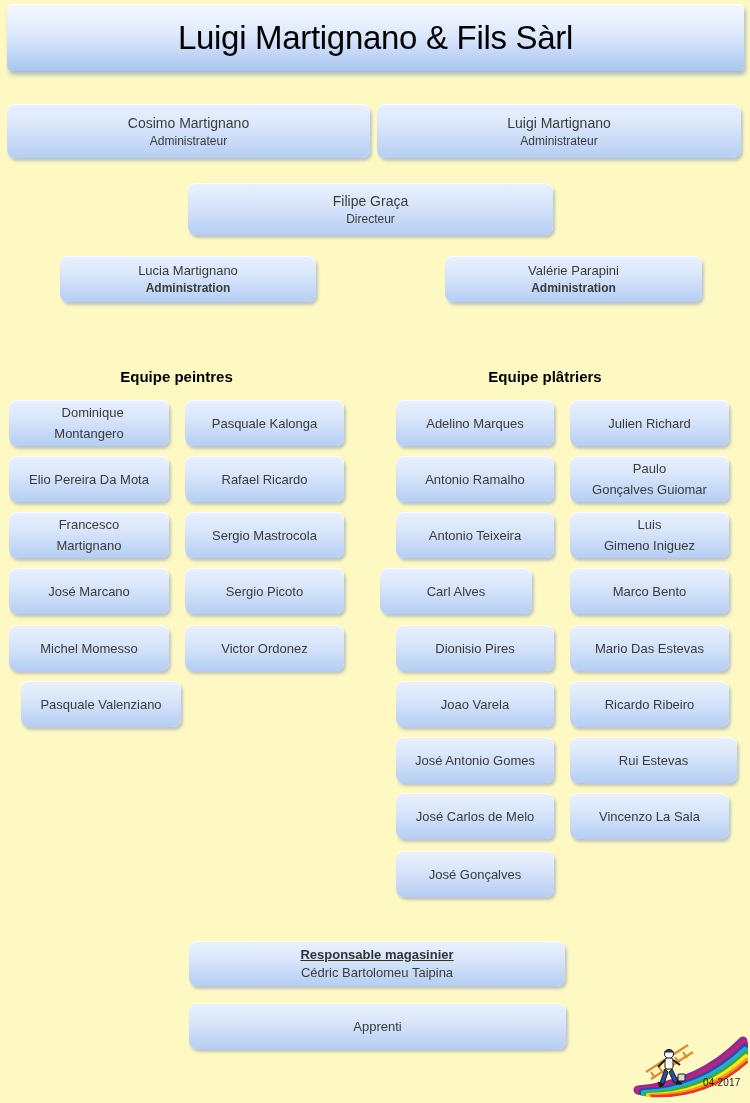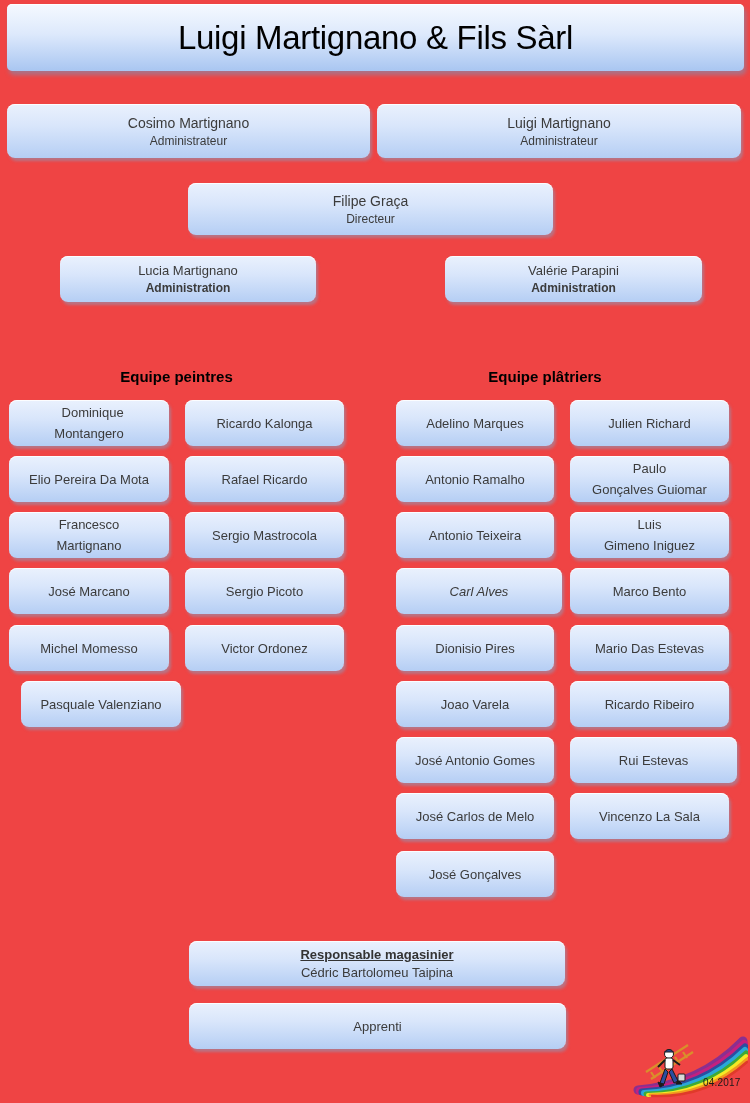--- a/index.html
+++ b/index.html
@@ -1,17 +1,17 @@
 <!DOCTYPE html>
 <html><head>
 <meta charset="utf-8">
 <style>
   html,body{margin:0;padding:0;background:#ffffff;}
   #page{
-    position:relative;width:750px;height:1103px;background:#ef4444;overflow:hidden;
+    position:relative;width:750px;height:1103px;background:#fef9c3;overflow:hidden;
     font-family:"Liberation Sans", sans-serif;
   }
   .box{
     position:absolute;
     background:linear-gradient(180deg,#eaf1fd 0%,#d9e6fb 40%,#b5cef4 100%);
     border-radius:8px;
     box-shadow:2px 3px 3px rgba(140,155,185,.55), inset 0 1px 0 rgba(255,255,255,.85);
     display:flex;flex-direction:column;align-items:center;justify-content:center;
     text-align:center;color:#3b3b3b;
   }
@@ -73,30 +73,30 @@
 
   <div class="box member" style="left:9px;top:400px;width:160px;height:46px;text-align:right;">Dominique
 Montangero</div>
   <div class="box member" style="left:9px;top:456px;width:160px;height:46px;">Elio Pereira Da Mota</div>
   <div class="box member" style="left:9px;top:512px;width:160px;height:46px;">Francesco
 Martignano</div>
   <div class="box member" style="left:9px;top:568px;width:160px;height:46px;">José Marcano</div>
   <div class="box member" style="left:9px;top:625px;width:160px;height:46px;">Michel Momesso</div>
   <div class="box member" style="left:9px;top:681px;width:160px;height:46px;margin-left:12px;">Pasquale Valenziano</div>
 
-  <div class="box member" style="left:185px;top:400px;width:159px;height:46px;">Ricardo Kalonga</div>
+  <div class="box member" style="left:185px;top:400px;width:159px;height:46px;">Pasquale Kalonga</div>
   <div class="box member" style="left:185px;top:456px;width:159px;height:46px;">Rafael Ricardo</div>
   <div class="box member" style="left:185px;top:512px;width:159px;height:46px;">Sergio Mastrocola</div>
   <div class="box member" style="left:185px;top:568px;width:159px;height:46px;">Sergio Picoto</div>
   <div class="box member" style="left:185px;top:625px;width:159px;height:46px;">Victor Ordonez</div>
 
   <div class="box member" style="left:396px;top:400px;width:158px;height:46px;">Adelino Marques</div>
   <div class="box member" style="left:396px;top:456px;width:158px;height:46px;">Antonio Ramalho</div>
   <div class="box member" style="left:396px;top:512px;width:158px;height:46px;">Antonio Teixeira</div>
-  <div class="box member" style="left:396px;top:568px;width:166px;height:46px;font-style:italic;">Carl Alves</div>
+  <div class="box member" style="left:380px;top:568px;width:152px;height:46px;">Carl Alves</div>
   <div class="box member" style="left:396px;top:625px;width:158px;height:46px;text-align:center;">Dionisio Pires</div>
   <div class="box member" style="left:396px;top:681px;width:158px;height:46px;">Joao Varela</div>
   <div class="box member" style="left:396px;top:737px;width:158px;height:46px;">José Antonio Gomes</div>
   <div class="box member" style="left:396px;top:793px;width:158px;height:46px;">José Carlos de Melo</div>
   <div class="box member" style="left:396px;top:851px;width:158px;height:46px;">José Gonçalves</div>
 
   <div class="box member" style="left:570px;top:400px;width:159px;height:46px;">Julien Richard</div>
   <div class="box member" style="left:570px;top:456px;width:159px;height:46px;">Paulo
 Gonçalves Guiomar</div>
   <div class="box member" style="left:570px;top:512px;width:159px;height:46px;">Luis

